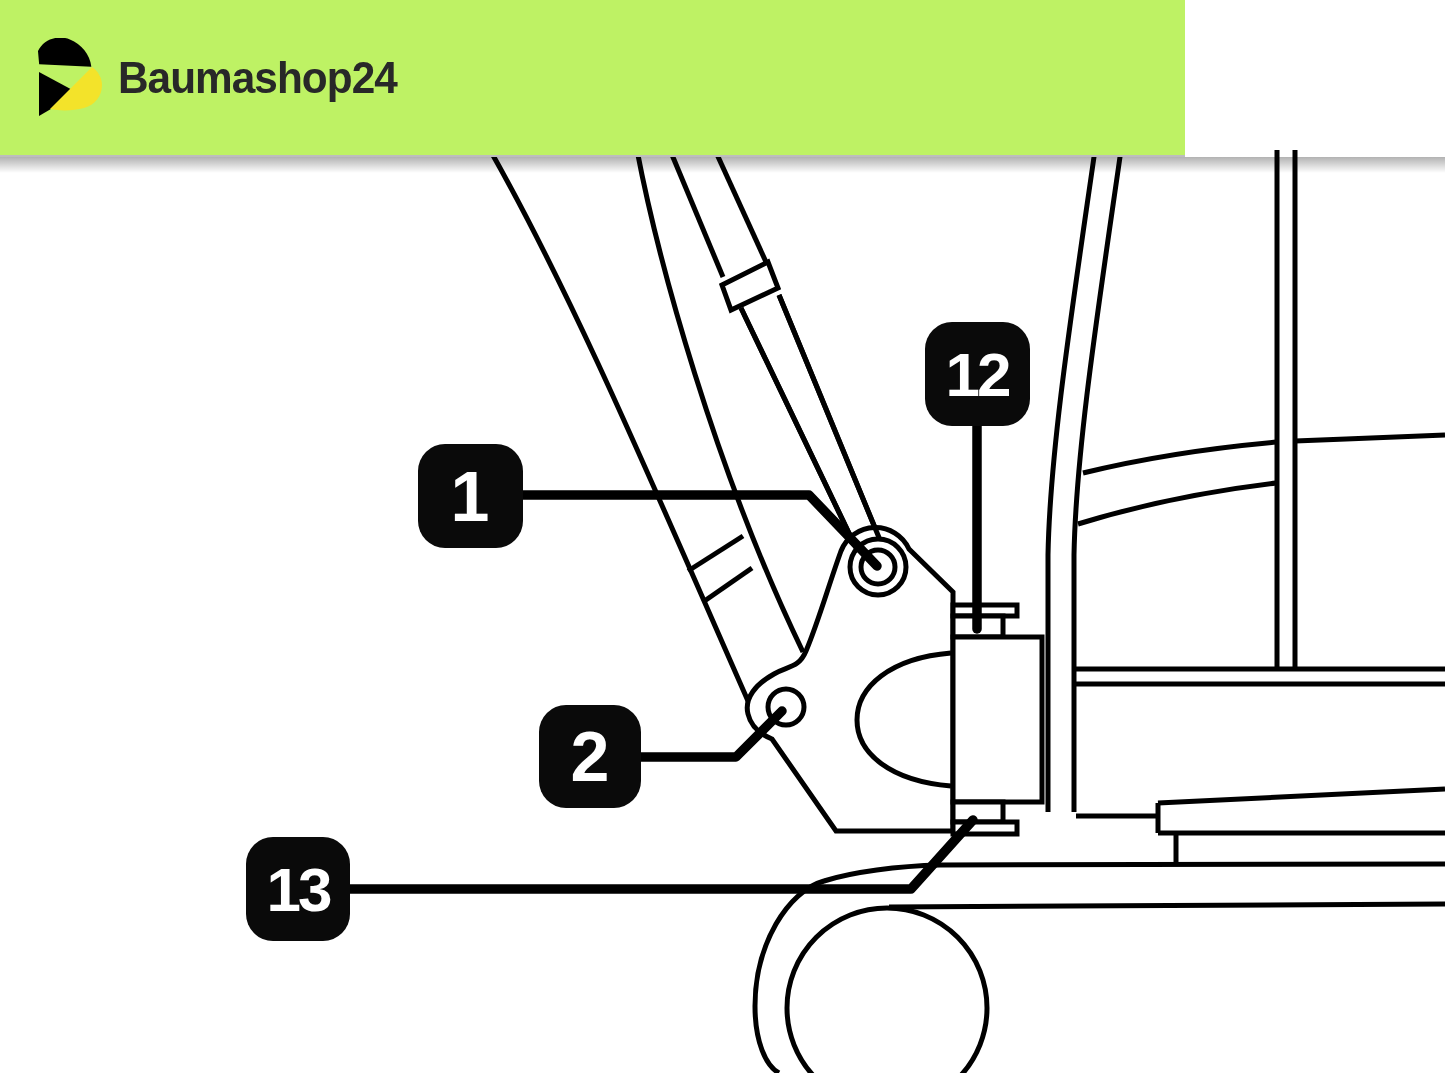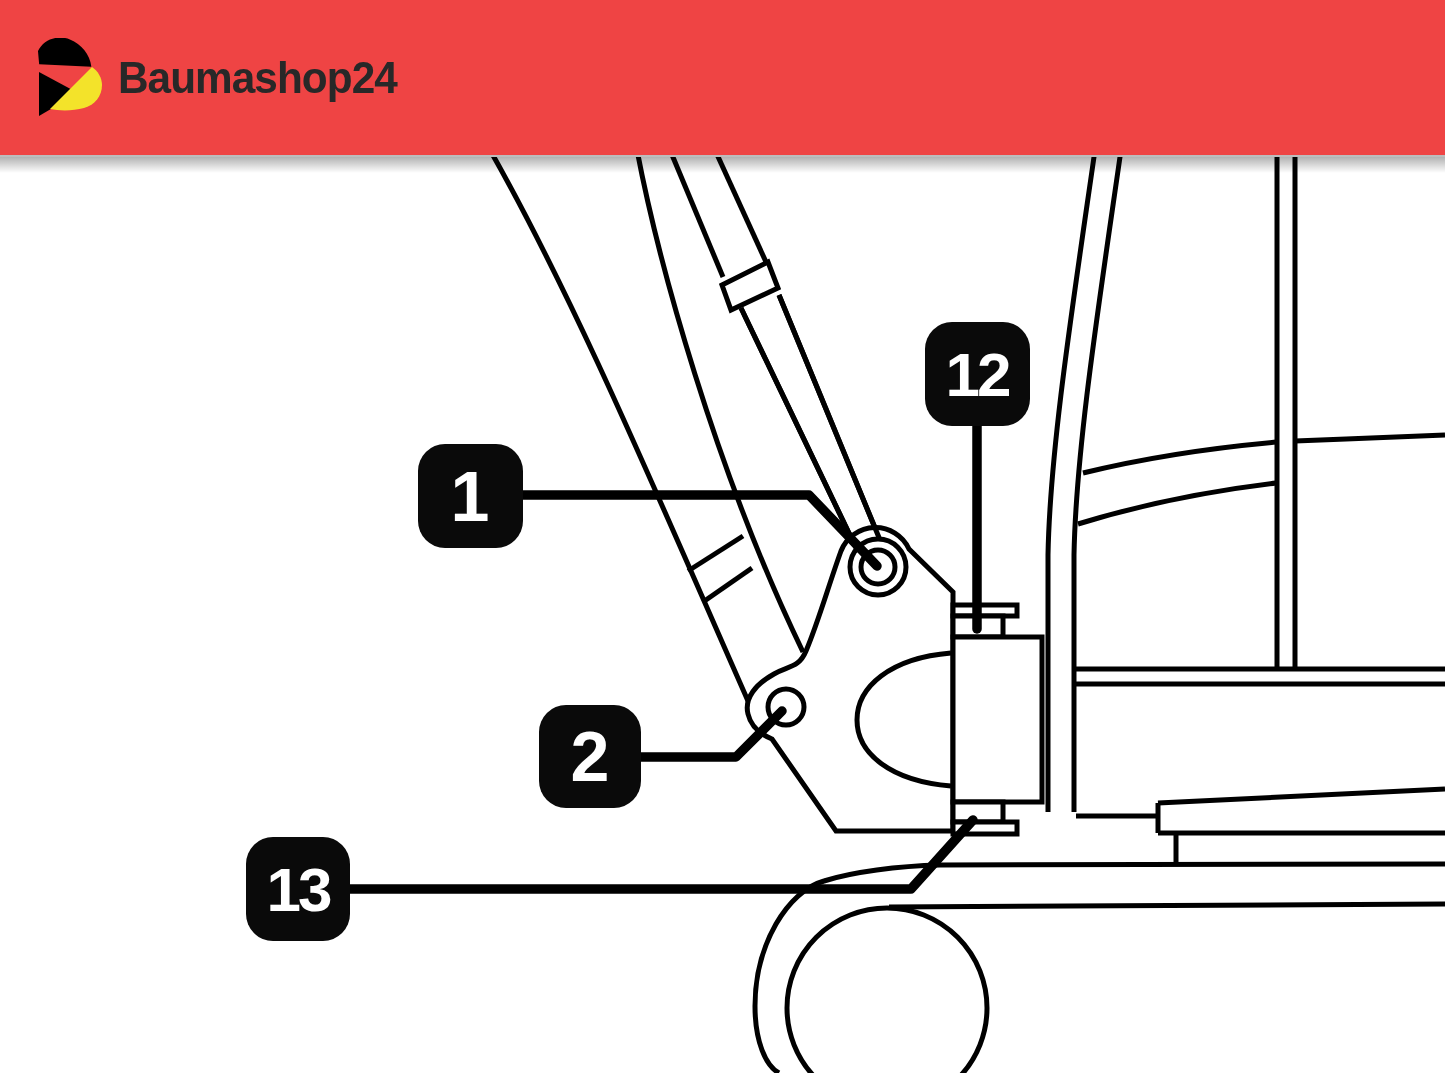--- a/index.html
+++ b/index.html
@@ -10,22 +10,22 @@
     --header_rule:#bdbdbd;
     --text_dark:#282828;
   }
   html,body{margin:0;padding:0;}
   body{
     width:1445px;height:1073px;position:relative;overflow:hidden;
     background:#ffffff;font-family:"Liberation Sans",sans-serif;
   }
   
   .header{
-    position:absolute;left:0;top:0;width:1445px;height:157px;
-    background:#ef4444;z-index:3;
+    position:absolute;left:0;top:0;width:1185px;height:157px;
+    background:#bef264;z-index:3;
     border-bottom:2px solid var(--header_rule);
     box-sizing:border-box;
     display:flex;align-items:center;
   }
   .header-shadow{
     position:absolute;left:0;top:157px;width:1445px;height:16px;z-index:2;
     background:linear-gradient(to bottom,rgba(0,0,0,0.30),rgba(0,0,0,0));
     pointer-events:none;
   }
   .brand{display:flex;align-items:center;gap:14px;margin-left:38px;text-decoration:none;cursor:pointer;}

